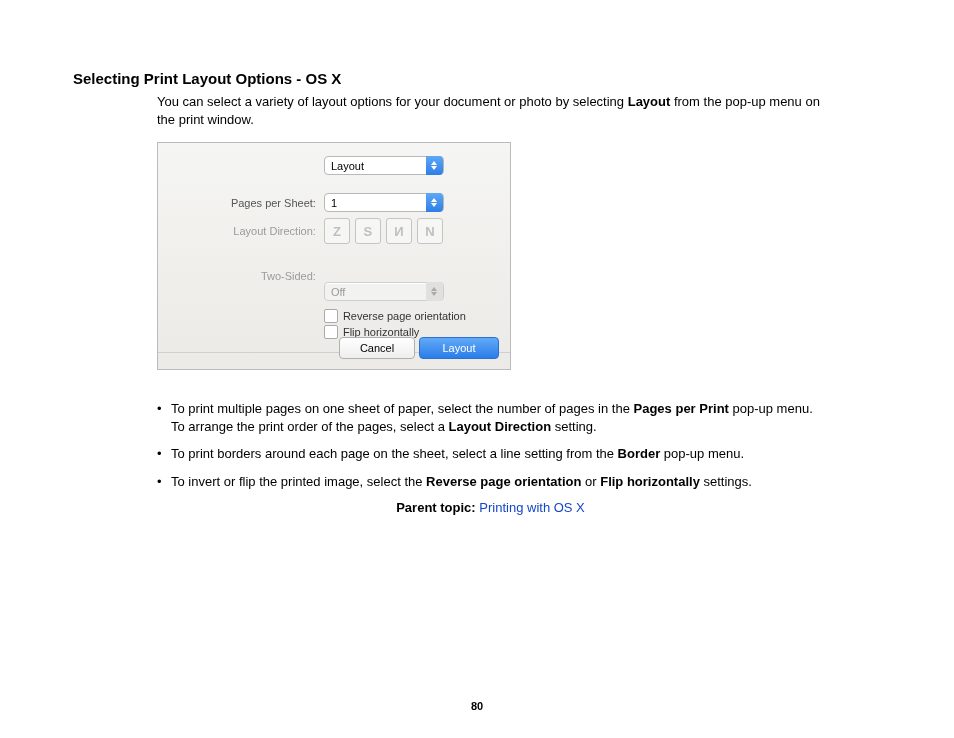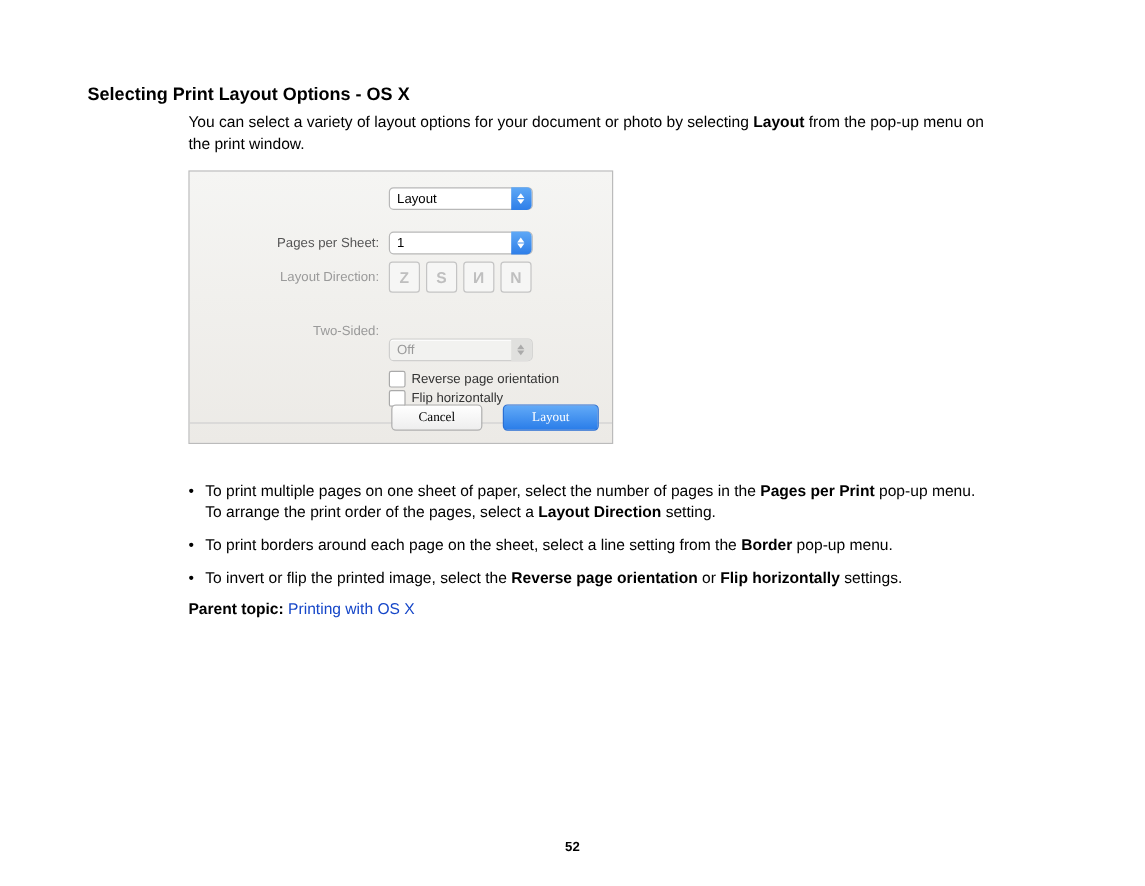--- a/index.html
+++ b/index.html
@@ -131,22 +131,21 @@
   .hr {
     height: 1px;
     background: #cfcfcf;
     margin: 8px 0 0 0;
   }
   .btn-bar {
     position: absolute;
     bottom: 10px;
     right: 11px;
     display: flex;
-    gap: 17px;
-    font-family: Liberation Serif, serif;
+    gap: 4px;
   }
   .btn {
     min-width: 58px;
     height: 20px;
     border: 1px solid #b0b0b0;
     border-radius: 4px;
     background: linear-gradient(#fff,#eee);
     font-size: 11px;
     display: inline-flex;
     align-items: center;
@@ -172,20 +171,21 @@
     line-height: 1.35;
   }
   .bullets li::before {
     content: "•";
     position: absolute;
     left: 0;
     top: 0;
   }
   .parent-topic {
     margin: 4px 0 0 84px;
+    text-align: center;
   }
   .parent-topic b { font-weight: bold; }
   .parent-topic a { color: #1546c8; text-decoration: none; }
 
   .pagenum {
     position: absolute;
     bottom: 26px;
     left: 0;
     width: 100%;
     text-align: center;
@@ -280,14 +280,14 @@
     <li>
       <span>To invert or flip the printed image, select the </span><b>Reverse page orientation</b><span> or </span><b>Flip horizontally</b><span> settings.</span>
     </li>
   </ul>
 
   <div class="parent-topic">
     <b>Parent topic:</b>
     <a href="#">Printing with OS X</a>
   </div>
 
-  <div class="pagenum">52</div>
+  <div class="pagenum">80</div>
 </div>
 
 </body></html>

